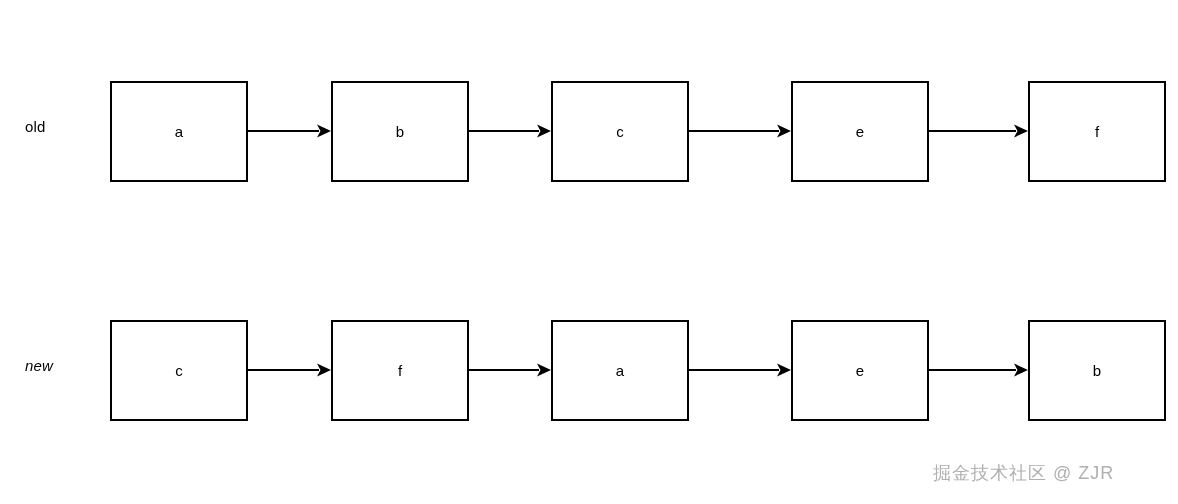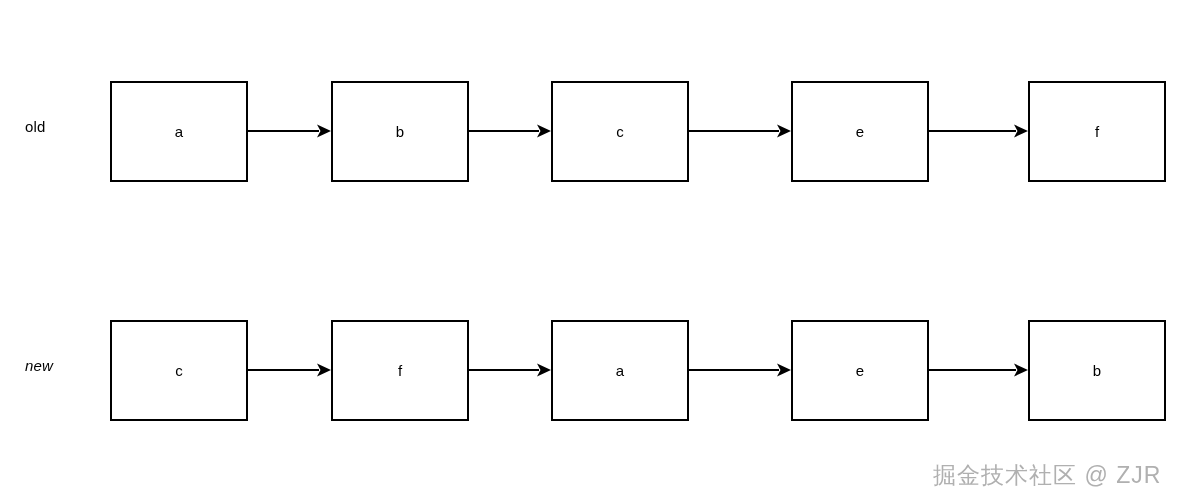--- a/index.html
+++ b/index.html
@@ -45,21 +45,21 @@
   .edge {
     position: absolute;
     height: 16px;
   }
   .edge svg {
     display: block;
     overflow: visible;
   }
   .watermark {
     position: absolute;
-    font-size: 23px;
+    font-size: 18px;
     line-height: 1;
     color: #b0b0b0;
     white-space: nowrap;
     letter-spacing: 1px;
   }
 </style>
 </head>
 <body>
 
 <div id="canvas">

